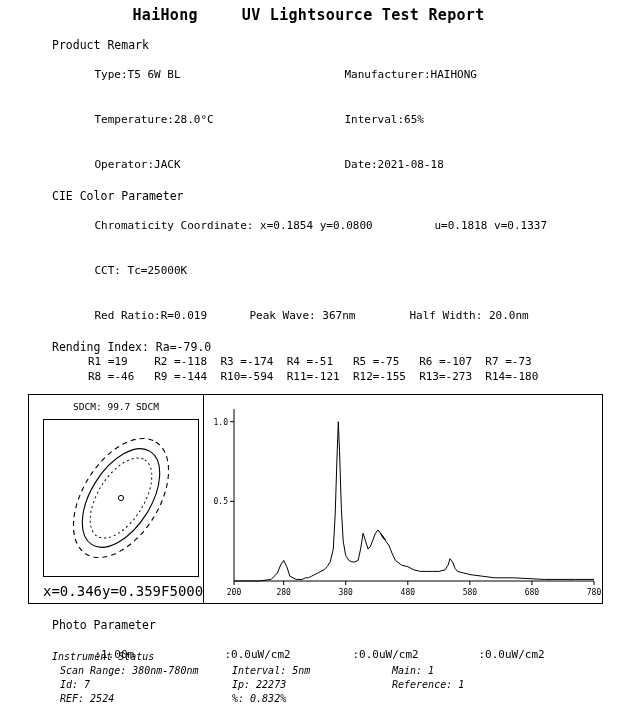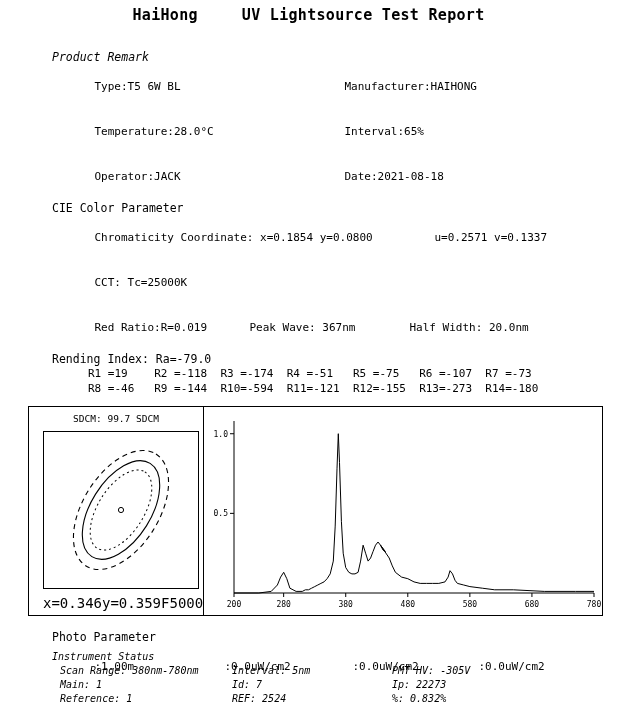--- a/index.html
+++ b/index.html
@@ -102,34 +102,34 @@
 </style>
 </head>
 <body>
 
 <div class="page">
 
   <div class="header">
     <span class="brand">HaiHong</span><span>UV Lightsource Test Report</span>
   </div>
 
-  <div class="section-title" style="margin-top:26px;font-style:italic;">Product Remark</div>
+  <div class="section-title" style="margin-top:14px;">Product Remark</div>
   <div class="row indent1">
     <span class="col-right" style="width:250px">Type:T5 6W BL</span><span>Manufacturer:HAIHONG</span>
   </div>
   <div class="row indent1">
     <span class="col-right" style="width:250px">Temperature:28.0°C</span><span>Interval:65%</span>
   </div>
   <div class="row indent1">
     <span class="col-right" style="width:250px">Operator:JACK</span><span>Date:2021-08-18</span>
   </div>
 
   <div class="section-title">CIE Color Parameter</div>
   <div class="row indent1">
-    <span class="col-right" style="width:340px">Chromaticity Coordinate: x=0.1854 y=0.0800</span><span>u=0.2571 v=0.1337</span>
+    <span class="col-right" style="width:340px">Chromaticity Coordinate: x=0.1854 y=0.0800</span><span>u=0.1818 v=0.1337</span>
   </div>
   <div class="row indent1">
     <span>CCT: Tc=25000K</span>
   </div>
   <div class="row indent1">
     <span class="col-right" style="width:155px">Red Ratio:R=0.019</span><span class="col-right" style="width:160px">Peak Wave: 367nm</span><span>Half Width: 20.0nm</span>
   </div>
 
   <div class="section-title" style="">Rending Index:  Ra=-79.0</div>
   <div class="row indent2">R1 =19    R2 =-118  R3 =-174  R4 =-51   R5 =-75   R6 =-107  R7 =-73</div>
@@ -186,21 +186,20 @@
   <div class="section-title" style="margin-top:14px;">Photo Parameter</div>
   <div class="row indent1">
     <span class="col-right" style="width:130px">:1.00m</span><span class="col-right" style="width:128px">:0.0uW/cm2</span><span class="col-right" style="width:126px">:0.0uW/cm2</span><span>:0.0uW/cm2</span>
   </div>
 
   <div class="status">
     <div class="title">Instrument Status</div>
     <div class="status-grid">
       <div>Scan Range: 380nm-780nm</div>
       <div>Interval: 5nm</div>
-      <div>PMT HV: -305V</div>
       <div>Main: 1</div>
       <div>Id: 7</div>
       <div>Ip: 22273</div>
       <div>Reference: 1</div>
       <div>REF: 2524</div>
       <div>%: 0.832%</div>
     </div>
   </div>
 
 </div>

